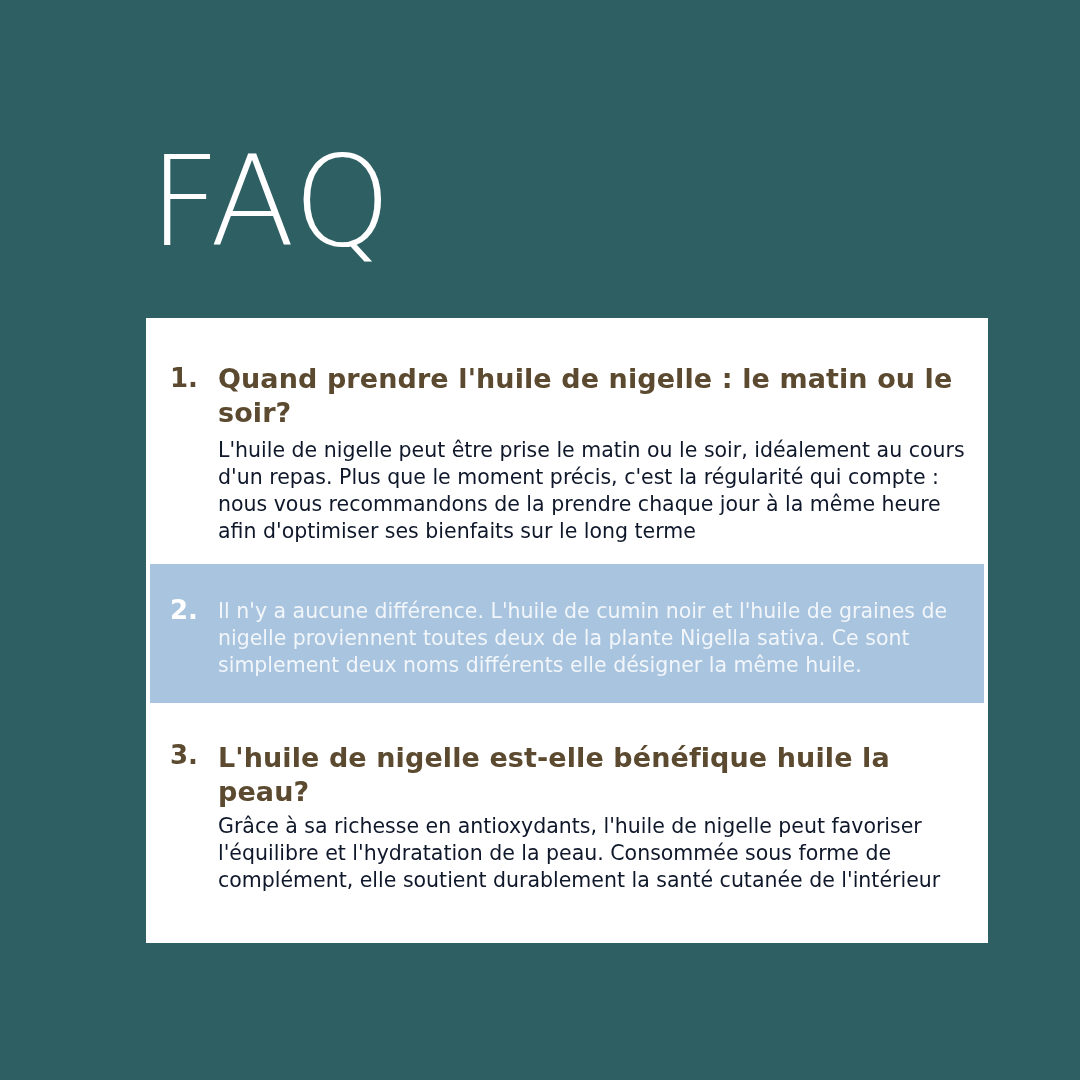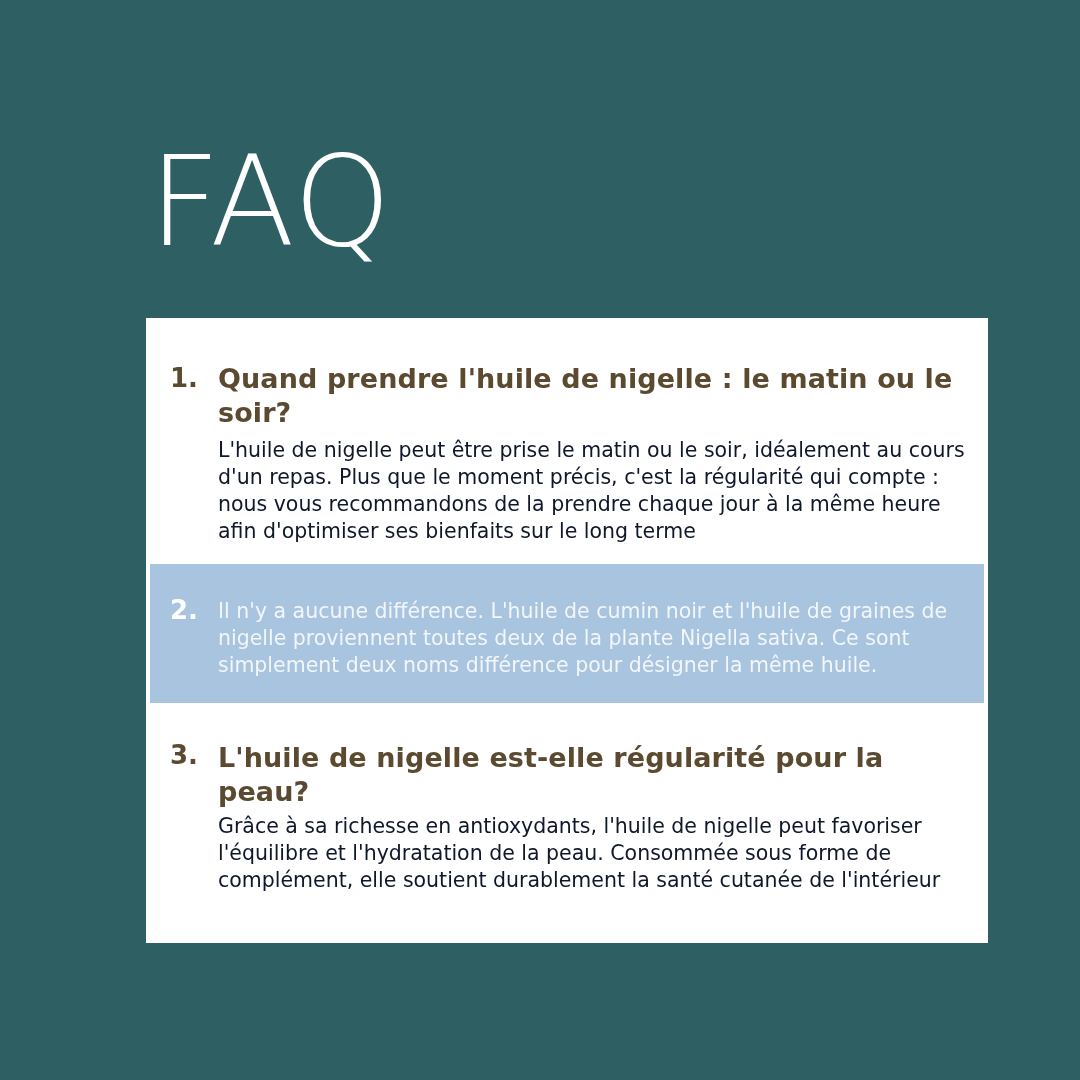--- a/index.html
+++ b/index.html
@@ -119,26 +119,26 @@
       <div class="num">1.</div>
       <div class="body">
         <div class="q">Quand prendre l'huile de nigelle : le matin ou le soir?</div>
         <div class="a">L'huile de nigelle peut être prise le matin ou le soir, idéalement au cours d'un repas. Plus que le moment précis, c'est la régularité qui compte : nous vous recommandons de la prendre chaque jour à la même heure afin d'optimiser ses bienfaits sur le long terme</div>
       </div>
     </div>
 
     <div class="faq-item" id="faq-item-2">
       <div class="num">2.</div>
       <div class="body">
-        <div class="a">Il n'y a aucune différence. L'huile de cumin noir et l'huile de graines de nigelle proviennent toutes deux de la plante Nigella sativa. Ce sont simplement deux noms différence pour désigner la même huile.</div>
+        <div class="a">Il n'y a aucune différence. L'huile de cumin noir et l'huile de graines de nigelle proviennent toutes deux de la plante Nigella sativa. Ce sont simplement deux noms différents elle désigner la même huile.</div>
       </div>
     </div>
 
     <div class="faq-item" id="faq-item-3">
       <div class="num">3.</div>
       <div class="body">
-        <div class="q">L'huile de nigelle est-elle régularité pour la peau?</div>
+        <div class="q">L'huile de nigelle est-elle bénéfique huile la peau?</div>
         <div class="a">Grâce à sa richesse en antioxydants, l'huile de nigelle peut favoriser l'équilibre et l'hydratation de la peau. Consommée sous forme de complément, elle soutient durablement la santé cutanée de l'intérieur</div>
       </div>
     </div>
 
   </div>
 </div>
 
 </body></html>

